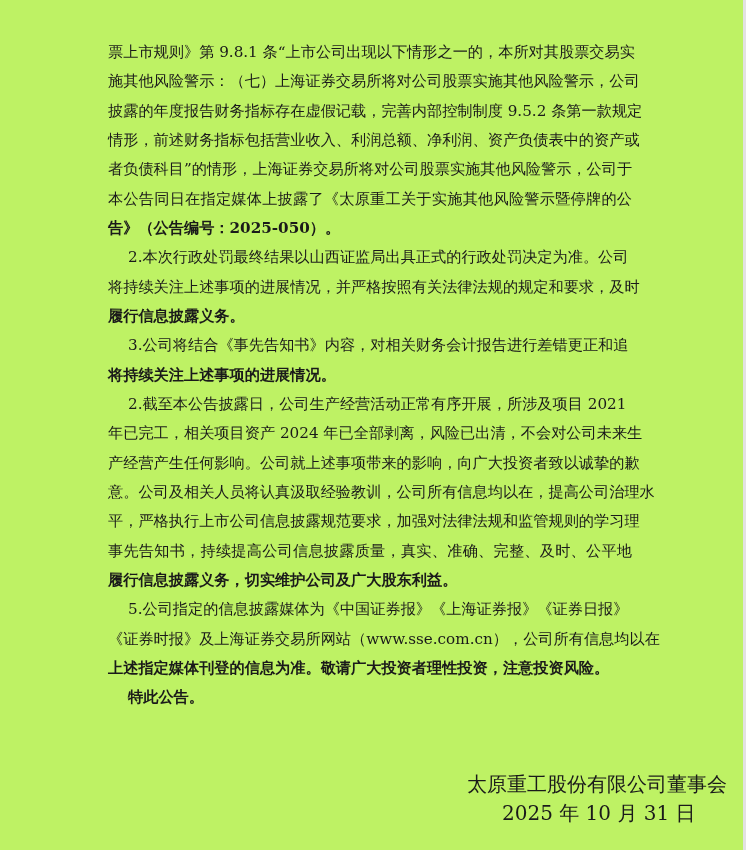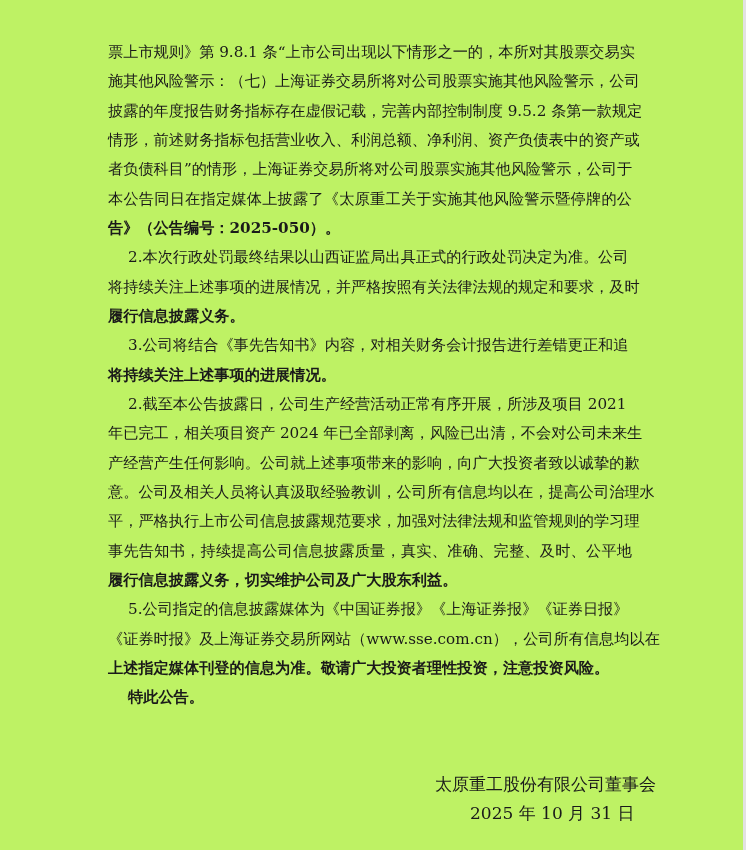--- a/index.html
+++ b/index.html
@@ -42,23 +42,24 @@
     .line.indent {
       left: 128px;
       width: 492px;
     }
     .line.last {
       text-align-last: left;
       font-weight: bold;
     }
     .sig {
       position: absolute;
-      font-size: 17px;
+      font-size: 20px;
       line-height: 24px;
       white-space: nowrap;
+      margin-left: 32px;
     }
   </style>
 </head>
 <body>
 
 <div class="page">
 
   <div>
     <div class="line" style="top:40px">票上市规则》第 9.8.1 条“上市公司出现以下情形之一的，本所对其股票交易实</div>
     <div class="line" style="top:69px">施其他风险警示：（七）上海证券交易所将对公司股票实施其他风险警示，公司</div>

